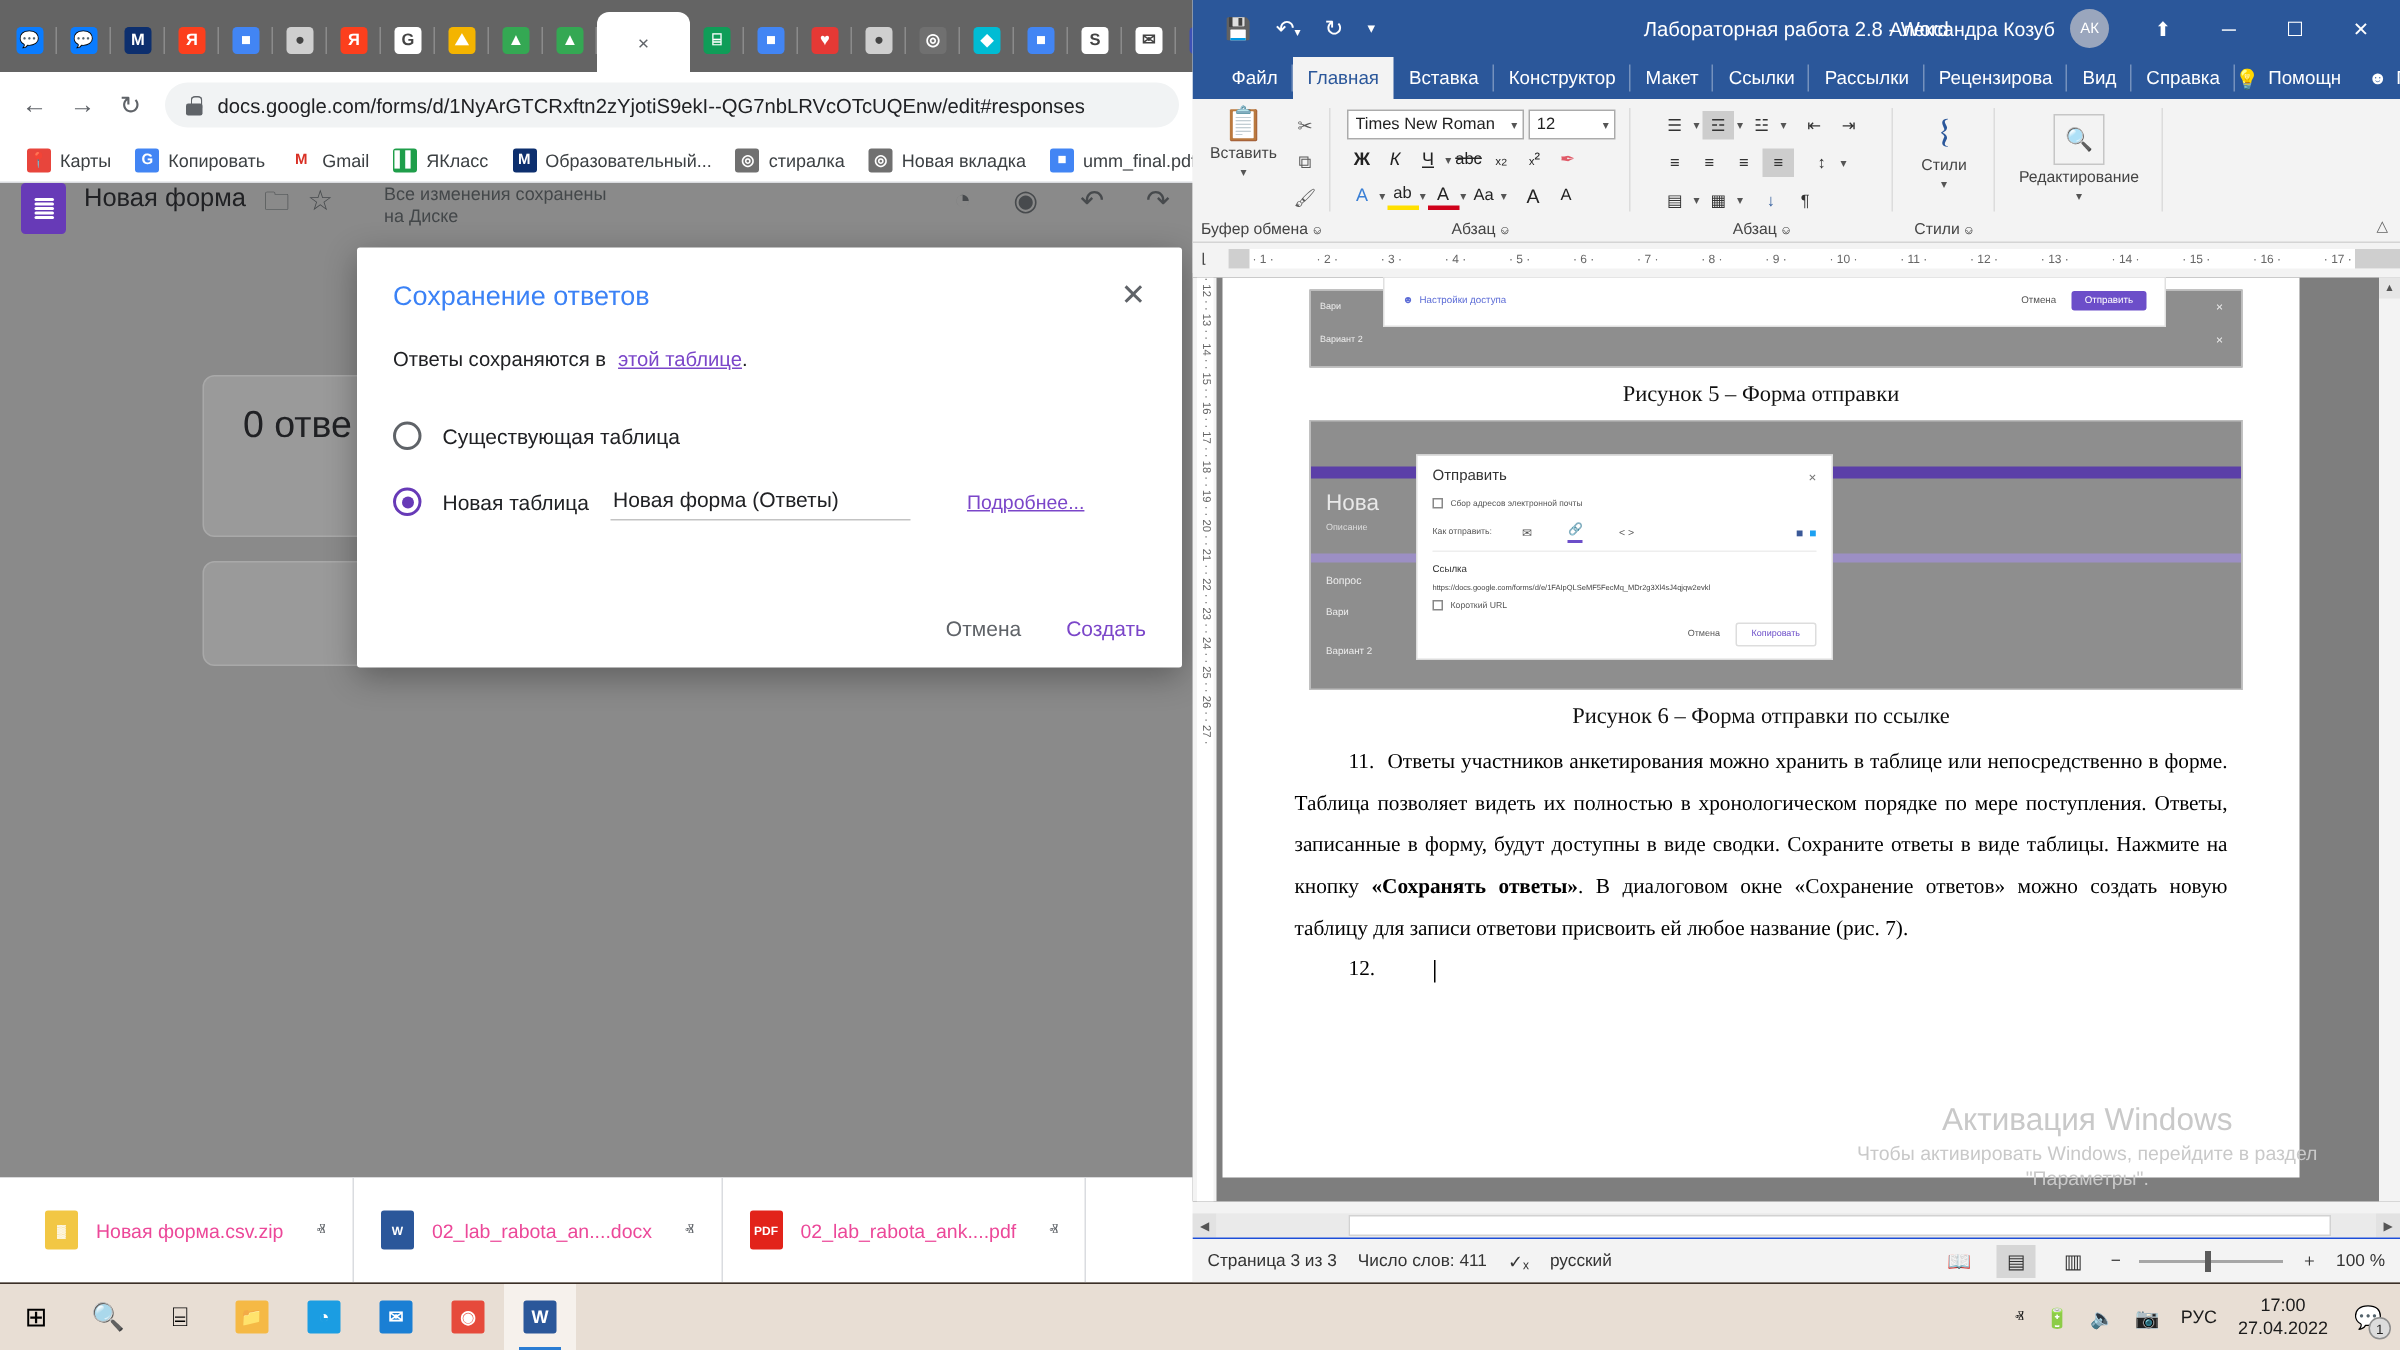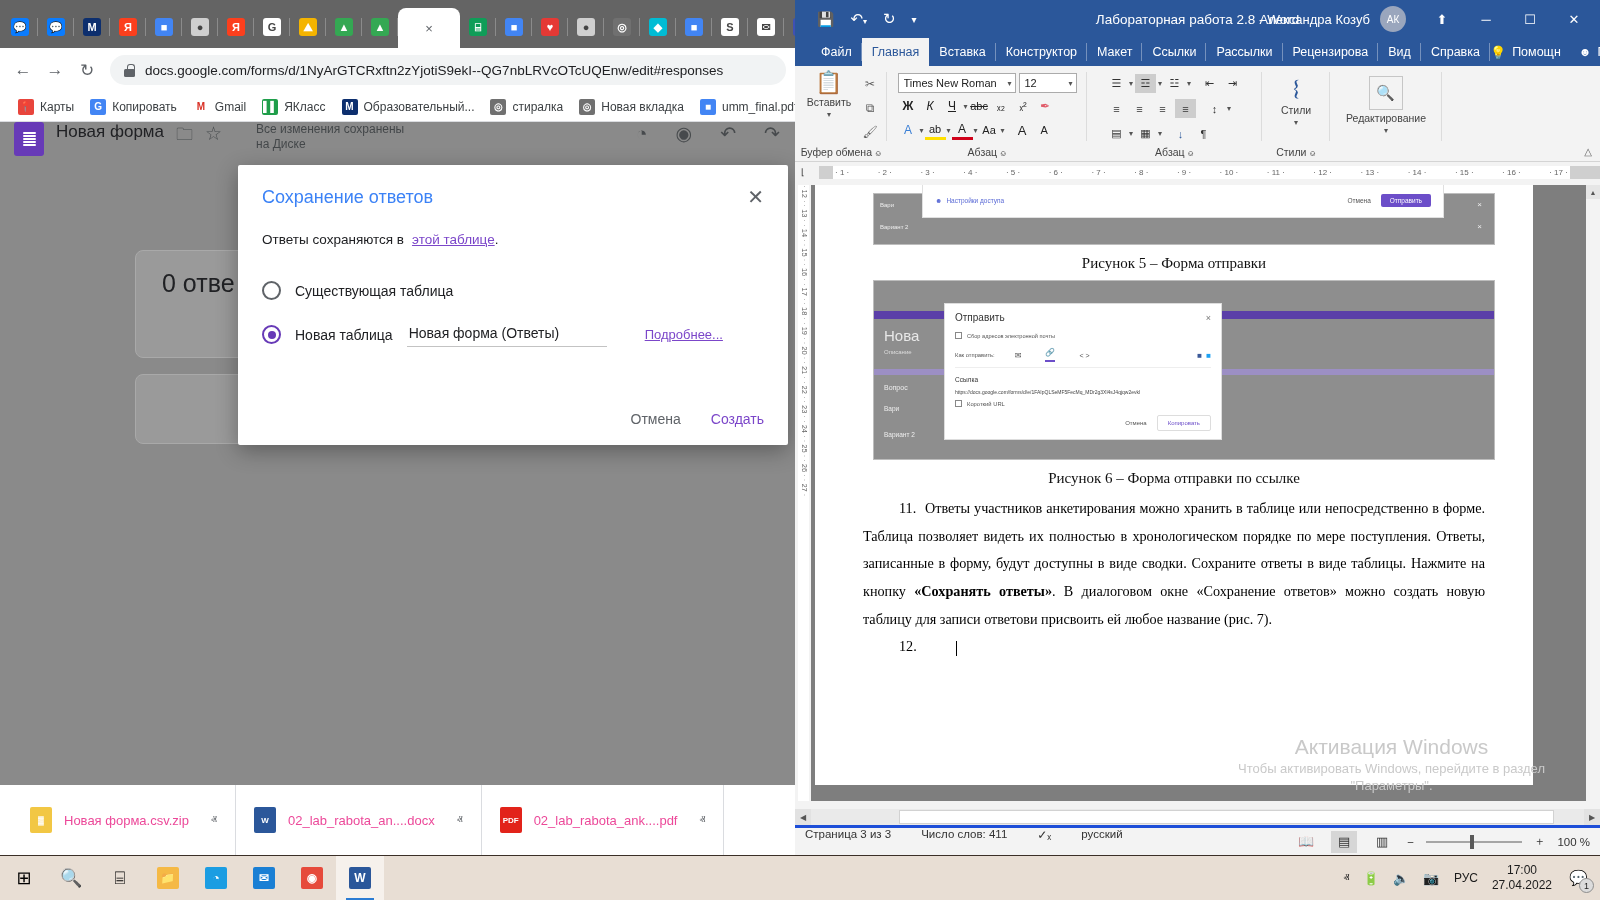--- a/index.html
+++ b/index.html
@@ -203,22 +203,22 @@
   .winact .t2{ font-size:13px; line-height:1.35;}
 
   .w-hscroll { position:absolute; left:0; right:0; bottom:30px; height:16px; background:#f0f0f0;
                display:flex; align-items:center; }
   .hs-arrow{ width:16px; height:16px; display:flex;align-items:center;justify-content:center;
              font-size:8px; color:#555; background:#e2e2e2;}
   .hs-track{ flex:1; height:16px; background:#eaeaea; position:relative;}
   .hs-thumb{ position:absolute; left:88px; top:1px; height:14px; width:655px; background:#fff;
              border:1px solid #d2d2d2;}
   .w-status { position:absolute; left:0; right:0; bottom:0; height:30px; background:#f3f3f3;
-              display:flex; padding:0 10px; font-size:11.5px; color:#333;
-              border-top:3px solid #1d4ed8; gap:30px;}
+              display:flex; align-items:center; padding:0 10px; font-size:11.5px; color:#333;
+              border-top:1px solid #1d4ed8; gap:14px;}
   .st-right { margin-left:auto; display:flex; align-items:center; gap:12px;}
   .viewbtn { width:26px; height:22px; display:flex; align-items:center; justify-content:center;
              font-size:13px; color:#333;}
   .viewbtn.sel{ background:#d6d6d6;}
   .zoom-slider { width:96px; height:16px; position:relative; display:flex; align-items:center;}
   .zs-line{ position:absolute; left:0; right:0; height:2px; background:#a6a6a6;}
   .zs-knob{ position:absolute; left:44px; width:4px; height:14px; background:#5a5a5a;}
   .vscroll-right{ position:absolute; right:0; top:185px; bottom:54px; width:14px; background:#f3f3f3;}
   .vs-arrow{ width:14px; height:14px; display:flex;align-items:center;justify-content:center;font-size:7px;color:#555;background:#e6e6e6;}
 

